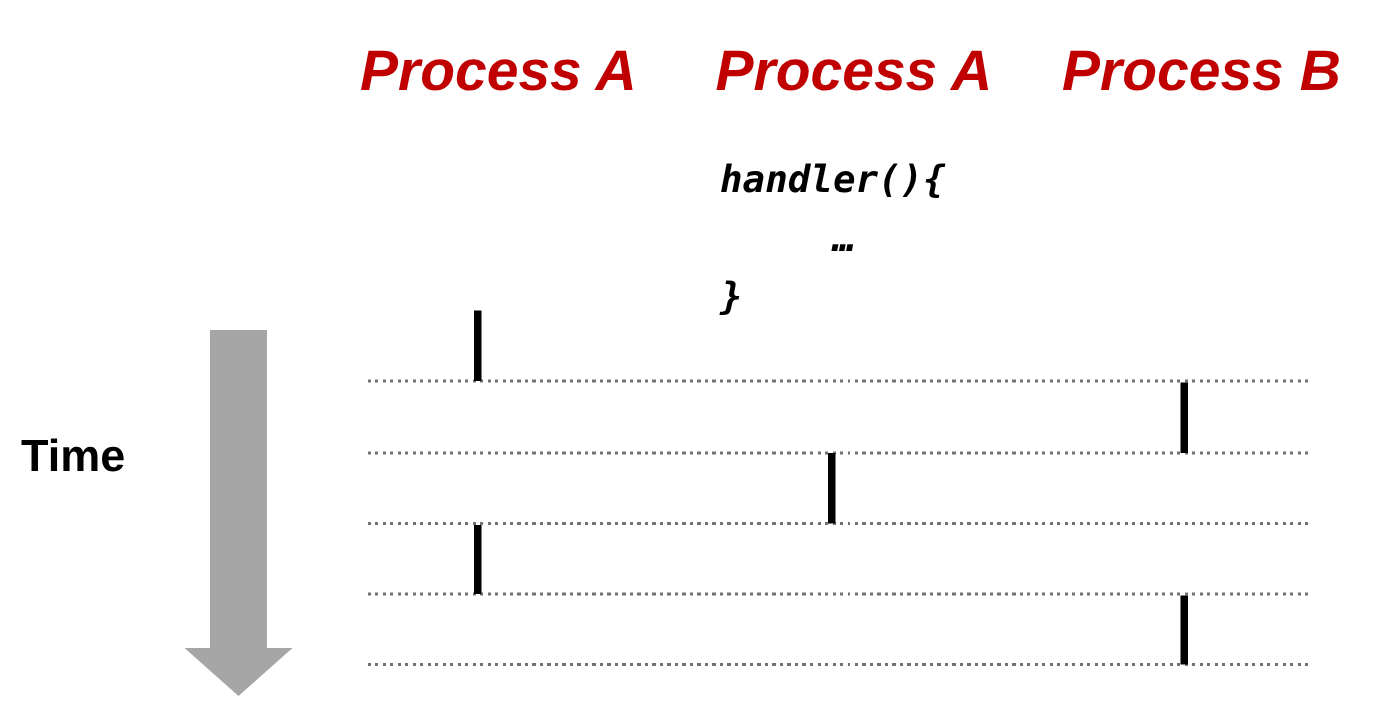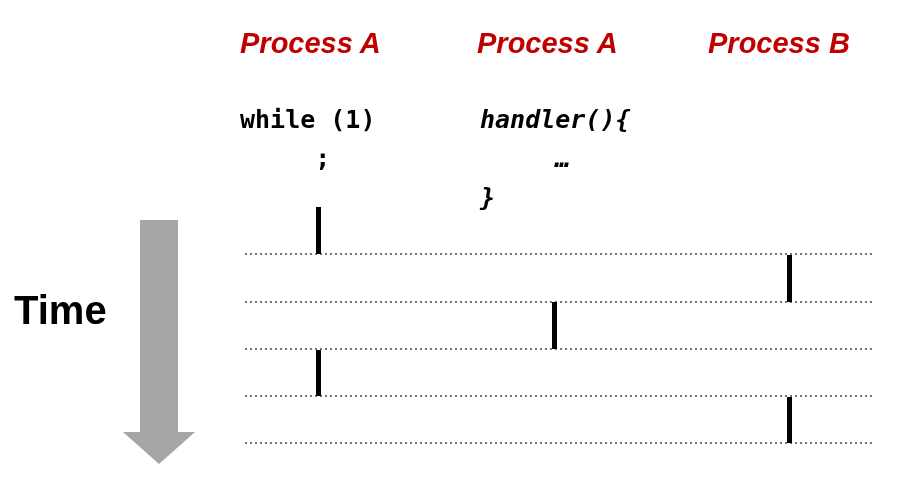--- a/index.html
+++ b/index.html
@@ -15,21 +15,21 @@
     width: 920px;
     height: 482px;
     background: #ffffff;
     overflow: hidden;
     font-family: "Liberation Sans", sans-serif;
   }
   .col-header {
     position: absolute;
     top: 27px;
     font-family: "Liberation Sans", sans-serif;
-    font-size: 29px;
+    font-size: 38px;
     font-weight: 700;
     font-style: italic;
     color: var(--red);
     white-space: nowrap;
     letter-spacing: 0px;
   }
   .h1 { left: 240px; }
   .h2 { left: 477px; }
   .h3 { left: 708px; }
   .code {
@@ -42,21 +42,21 @@
     line-height: 39px;
     color: var(--ink);
     white-space: pre;
   }
   .c1 { left: 240px; }
   .c2 { left: 480px; font-style: italic; }
   .time-label {
     position: absolute;
     left: 14px;
     top: 288px;
-    font-size: 40px;
+    font-size: 30px;
     font-weight: 700;
     color: var(--ink);
     white-space: nowrap;
   }
   .time-arrow {
     position: absolute;
     left: 0;
     top: 0;
     pointer-events: none;
   }
@@ -83,22 +83,20 @@
   <div class="time-label">Time</div>
 
   <svg class="time-arrow" width="920" height="482" viewBox="0 0 920 482">
     <polygon id="arrow-poly" fill="#a6a6a6" points="140,220 178,220 178,432 195,432 159,464 123,432 140,432"></polygon>
   </svg>
 
   <div class="col-header h1">Process A</div>
   <div class="col-header h2">Process A</div>
   <div class="col-header h3">Process B</div>
 
-  <pre class="code c1">while (1)
-     ;</pre>
   <pre class="code c2">handler(){
      …
 }</pre>
 
   <div id="timeline-layer">
       <div class="dotline" style="top: 253px; left: 245px; width: 630px;"></div>
       <div class="dotline" style="top: 301px; left: 245px; width: 630px;"></div>
       <div class="dotline" style="top: 348px; left: 245px; width: 630px;"></div>
       <div class="dotline" style="top: 395px; left: 245px; width: 630px;"></div>
       <div class="dotline" style="top: 442px; left: 245px; width: 630px;"></div>

